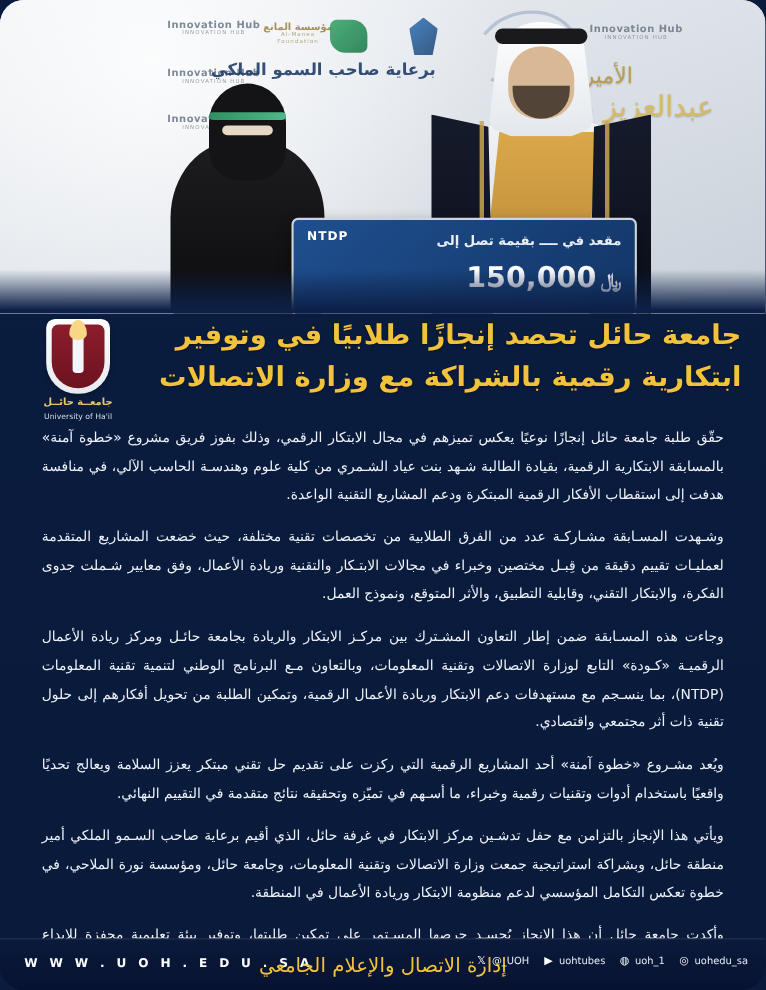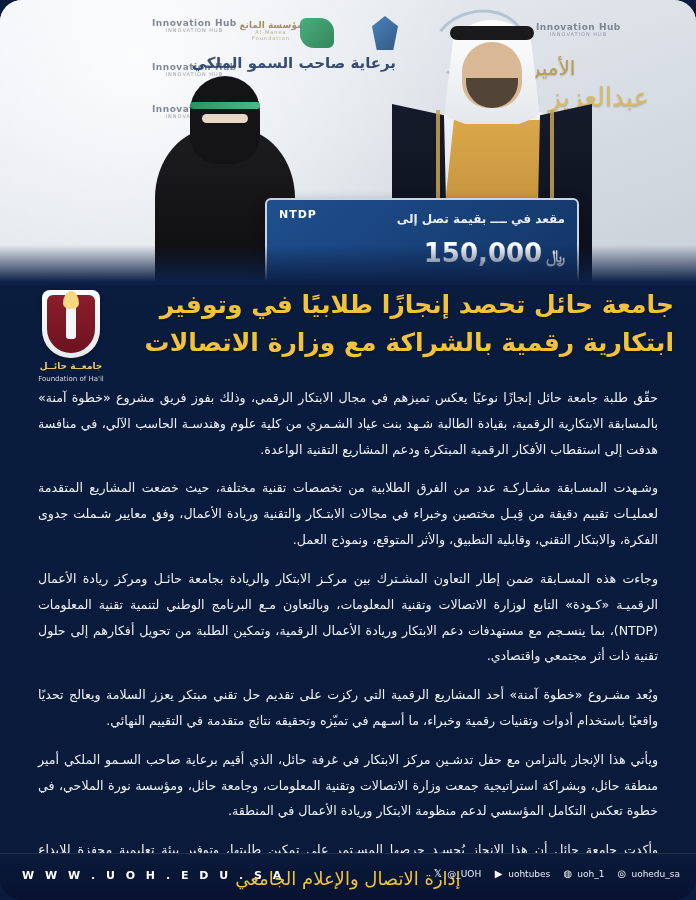--- a/index.html
+++ b/index.html
@@ -477,21 +477,21 @@
 
   <div class="crest">
     <div class="crest-shield">
       <div class="crest-inner">
         <div class="crest-torch"></div>
         <div class="crest-flame"></div>
       </div>
     </div>
     <div class="crest-text">
       <div>جامعــة حائــل</div>
-      <div class="en">Foundation of Ha'il</div>
+      <div class="en">University of Ha'il</div>
     </div>
   </div>
 
   <div class="body-copy">
     <p>حقّق طلبة جامعة حائل إنجازًا نوعيًا يعكس تميزهم في مجال الابتكار الرقمي، وذلك بفوز فريق مشروع «خطوة آمنة» بالمسابقة الابتكارية الرقمية، بقيادة الطالبة شـهد بنت عياد الشـمري من كلية علوم وهندسـة الحاسب الآلي، في منافسة هدفت إلى استقطاب الأفكار الرقمية المبتكرة ودعم المشاريع التقنية الواعدة.</p>
     <p>وشـهدت المسـابقة مشـاركـة عدد من الفرق الطلابية من تخصصات تقنية مختلفة، حيث خضعت المشاريع المتقدمة لعمليـات تقييم دقيقة من قِبـل مختصين وخبراء في مجالات الابتـكار والتقنية وريادة الأعمال، وفق معايير شـملت جدوى الفكرة، والابتكار التقني، وقابلية التطبيق، والأثر المتوقع، ونموذج العمل.</p>
     <p>وجاءت هذه المسـابقة ضمن إطار التعاون المشـترك بين مركـز الابتكار والريادة بجامعة حائـل ومركز ريادة الأعمال الرقميـة «كـودة» التابع لوزارة الاتصالات وتقنية المعلومات، وبالتعاون مـع البرنامج الوطني لتنمية تقنية المعلومات (NTDP)، بما ينسـجم مع مستهدفات دعم الابتكار وريادة الأعمال الرقمية، وتمكين الطلبة من تحويل أفكارهم إلى حلول تقنية ذات أثر مجتمعي واقتصادي.</p>
     <p>ويُعد مشـروع «خطوة آمنة» أحد المشاريع الرقمية التي ركزت على تقديم حل تقني مبتكر يعزز السلامة ويعالج تحديًا واقعيًا باستخدام أدوات وتقنيات رقمية وخبراء، ما أسـهم في تميّزه وتحقيقه نتائج متقدمة في التقييم النهائي.</p>
     <p>ويأتي هذا الإنجاز بالتزامن مع حفل تدشـين مركز الابتكار في غرفة حائل، الذي أقيم برعاية صاحب السـمو الملكي أمير منطقة حائل، وبشراكة استراتيجية جمعت وزارة الاتصالات وتقنية المعلومات، وجامعة حائل، ومؤسسة نورة الملاحي، في خطوة تعكس التكامل المؤسسي لدعم منظومة الابتكار وريادة الأعمال في المنطقة.</p>
     <p>وأكدت جامعة حائل أن هذا الإنجاز يُجسـد حرصها المسـتمر على تمكين طلبتها، وتوفير بيئة تعليمية محفزة للإبداع والابتـكار وتعزيز الشـراكات الوطنية التي تسـهم في إعداد كـوادر وطنية قادرة على الإسـهام الفاعل في الاقتصاد الرقمي وتحقيق مستهدفات التنمية الوطنية.</p>

